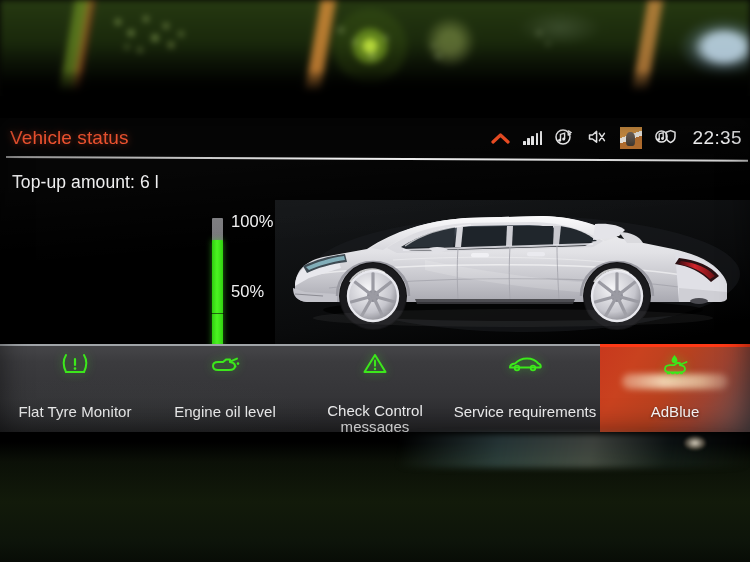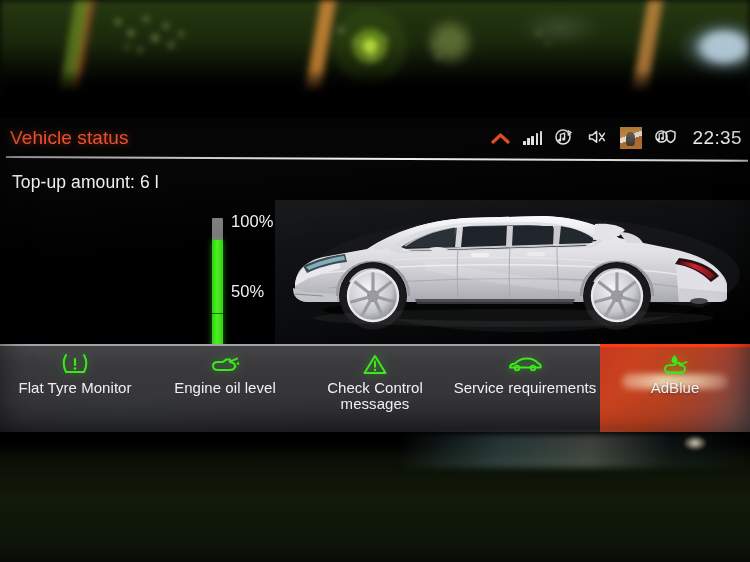--- a/index.html
+++ b/index.html
@@ -104,21 +104,21 @@
 
   
   .menubar{position:absolute;left:0;top:226px;width:750px;height:90px;
     background:linear-gradient(180deg,#4b4b4e 0 1px,#434346 2px 6px,#3b3b3e 18px,#343437 56px,#232325 100%);}
   .menubar .hl{position:absolute;left:0;top:0;width:750px;height:1.5px;background:rgba(190,195,200,.75);}
   .tabs{position:absolute;inset:0;display:flex;}
   .tab{position:relative;flex:1;display:flex;flex-direction:column;align-items:center;
     justify-content:flex-start;padding-top:9px;gap:5px;}
   .tab .ic{height:22px;display:flex;align-items:center;justify-content:center;
     filter:drop-shadow(0 0 5px rgba(60,230,30,.45));}
-  .tab .tl{font-size:15px;color:#f1f1f2;text-align:center;line-height:1.08;letter-spacing:.05px;}
+  .tab .tl{font-size:15px;color:#f1f1f2;text-align:center;line-height:1.08;letter-spacing:.05px;margin-top:24px;}
   .tab.adblue{flex:0 0 150px;
     background:linear-gradient(120deg,#c8381d 0%,#c9421f 22%,#b8411f 46%,#9e4331 68%,#7b4a44 85%,#5e4e50 100%);}
   .tab.adblue .topline{position:absolute;left:0;top:0;width:100%;height:2.5px;background:#ff3a16;}
   .tab.adblue .glare{position:absolute;left:22px;top:30px;width:106px;height:15px;border-radius:8px;
     background:linear-gradient(90deg,rgba(255,250,225,.35),rgba(255,248,215,.78) 40%,rgba(250,240,200,.6) 75%,rgba(255,250,230,.22));
     filter:blur(3.4px);}
   .tab.adblue .tl{position:relative;z-index:2;text-shadow:0 1px 3px rgba(0,0,0,.5);}
   .tab.adblue .ic{position:relative;z-index:2;}
 
   

